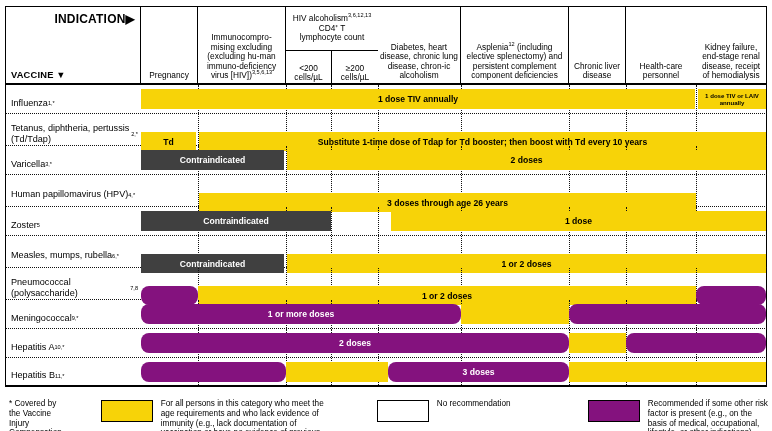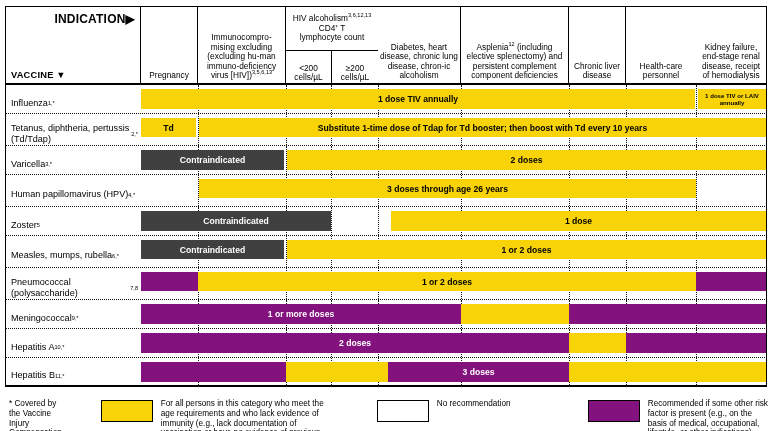--- a/index.html
+++ b/index.html
@@ -87,23 +87,23 @@
   }
   .track {
     position: absolute; left: 135px; top: 0; right: 0; height: 100%; padding-left: 20px;
   }
   .bar {
     position: absolute; top: 4px; height: 20px;
     display: flex; align-items: center; justify-content: center;
     font-size: 8.6px; font-weight: bold; color: #fff;
     white-space: nowrap;
   }
-  .row.tall .bar { top: 4px; height: 19px; }
+  .row.tall .bar { top: 18px; height: 19px; }
   .bar.y { background: #f7d308; color: #000; }
-  .bar.p { background: #84127e; color: #fff; }
+  .bar.p { background: #84127e; color: #fff; border-radius: 8px; }
   .bar.c { background: #404040; color: #fff; }
   .bar.tiny { font-size: 6.1px; line-height: 7px; white-space: normal; text-align: center; font-weight: bold; }
   .vsep {
     position: absolute; top: 0; width: 0; height: 100%;
     border-left: 1px dotted #111;
   }
 
   
   .legend {
     position: absolute; left: 5px; top: 399px; width: 762px; height: 50px;

